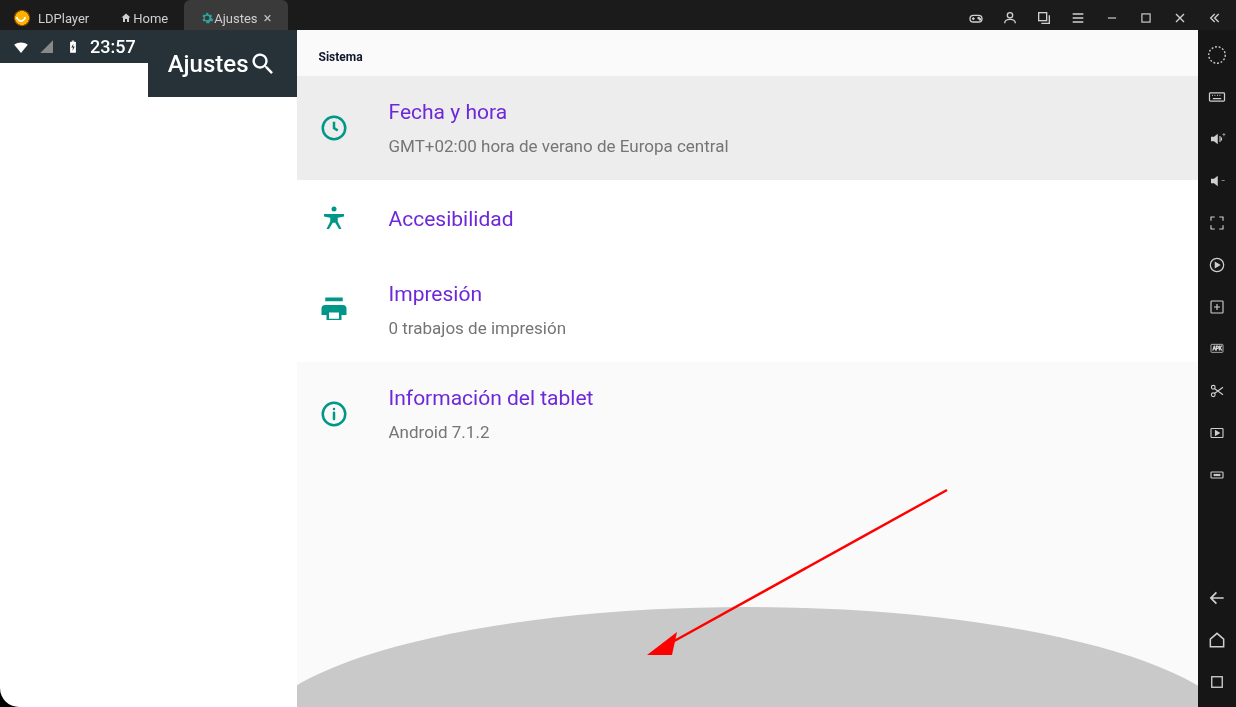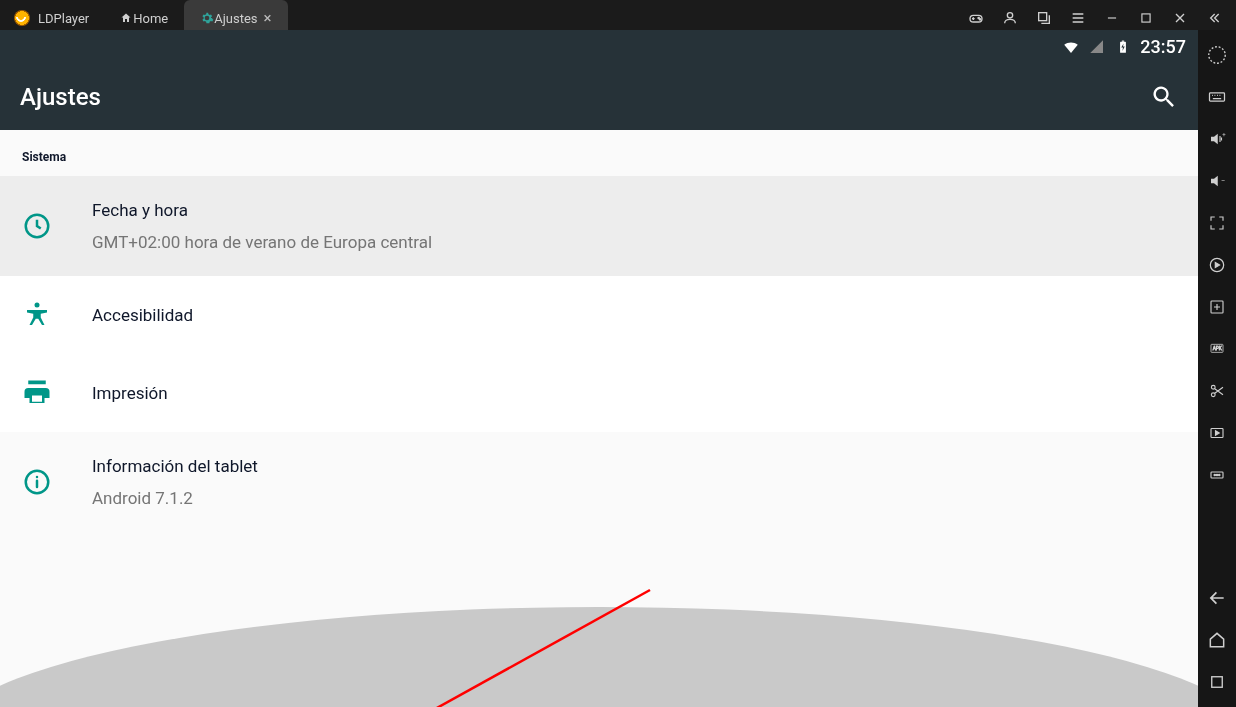--- a/index.html
+++ b/index.html
@@ -18,38 +18,38 @@
 .titlebar .spacer { flex: 1; }
 .titlebar .winctl { display: flex; align-items: center; gap: 18px; padding: 0 14px; color: #cfcfcf; }
 .titlebar .winctl .ico { width: 16px; height: 16px; display: inline-flex; align-items: center; justify-content: center; }
 
 
 .side { position: absolute; right: 0; top: 30px; bottom: 0; width: 38px; background: #161616; display: flex; flex-direction: column; align-items: center; padding-top: 14px; gap: 20px; color: #cfcfcf; }
 .side .sico { width: 22px; height: 22px; display: flex; align-items: center; justify-content: center; }
 .side .gap { flex: 1; }
 
 
-.viewport { position: absolute; left: 0; top: 30px; right: 38px; bottom: 0; background: #fff; display: flex; flex-direction: column; }
+.viewport { position: absolute; left: 0; top: 30px; right: 38px; bottom: 0; background: #fff; display: flex; flex-direction: row; border-radius: 19px; }
 
 
 .statusbar { height: 33px; background: #263238; color: #fff; display: flex; align-items: center; justify-content: flex-end; padding: 0 12px; gap: 8px; font-size: 18px; font-weight: 500; }
 .statusbar .sic { width: 18px; height: 18px; display: inline-flex; align-items: center; justify-content: center; }
 
 
 .apptoolbar { height: 67px; background: #263238; color: #fff; display: flex; align-items: center; padding: 0 20px; }
 .apptoolbar .title { font-size: 24px; font-weight: 500; flex: 1; }
 .apptoolbar .search { width: 28px; height: 28px; }
 
 
 .content { flex: 1; overflow-y: auto; background: #fafafa; position: relative; }
 .section-header { padding: 20px 22px 12px; color: #0f172a; font-size: 12px; font-weight: bold; }
 .item { display: flex; align-items: center; gap: 40px; padding: 24px 22px; background: #fff; cursor: pointer; }
 .item.selected { background: #ededed; }
 .item .iicon { width: 30px; height: 30px; color: #009688; display: flex; align-items: center; justify-content: center; }
-.item .text .primary { color: #0f172a; font-size: 17px; }
+.item .text .primary { color: #6d28d9; font-size: 21px; }
 .item .text .secondary { color: #757575; font-size: 17px; margin-top: 12px; }
 
 
 .curve { position: absolute; left: -5%; right: -5%; bottom: -350px; height: 450px; background: #c9c9c9; border-radius: 50% 50% 0 0 / 30% 30% 0 0; z-index: 0; }
 .item.last { position: relative; z-index: 1; }
 
 
 .arrow { position: absolute; left: 340px; top: 450px; width: 320px; height: 180px; pointer-events: none; z-index: 5; }
 </style>
 </head>
@@ -268,20 +268,21 @@
     </div>
 
     <div class="item">
       <span class="iicon">
           <svg viewBox="0 0 24 24" width="30" height="30" fill="#009688">
             <path d="M19 8H5a3 3 0 00-3 3v5h4v4h12v-4h4v-5a3 3 0 00-3-3zm-3 11H8v-5h8v5zm3-14H5V2h14v3z"></path>
           </svg>
         </span>
       <div class="text">
         <div class="primary">Impresión</div>
+        <div class="secondary">0 trabajos de impresión</div>
       </div>
     </div>
 
 
     <div class="curve"></div>
 
     <div class="item last" style="background:transparent;">
       <span class="iicon">
           <svg viewBox="0 0 24 24" width="30" height="30" fill="none" stroke="#009688" stroke-width="2">
             <circle cx="12" cy="12" r="9"></circle>

